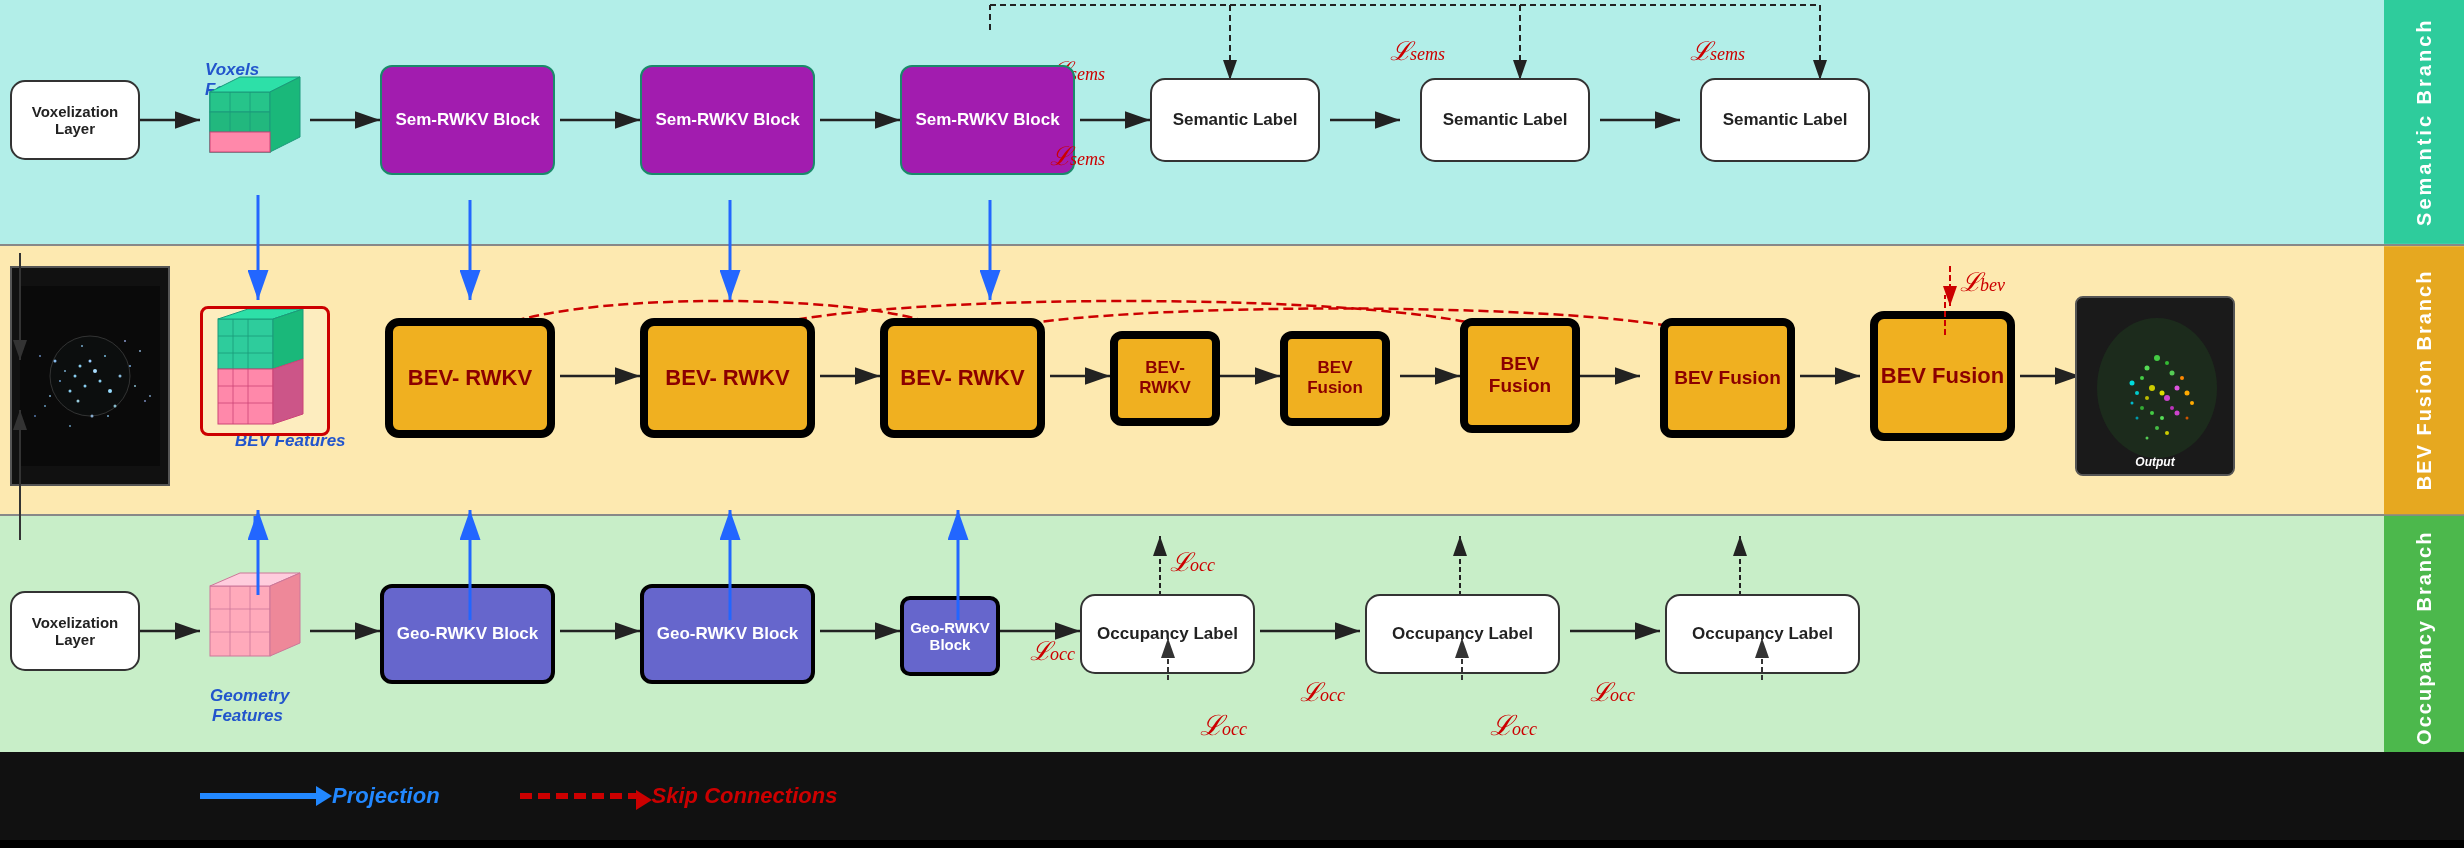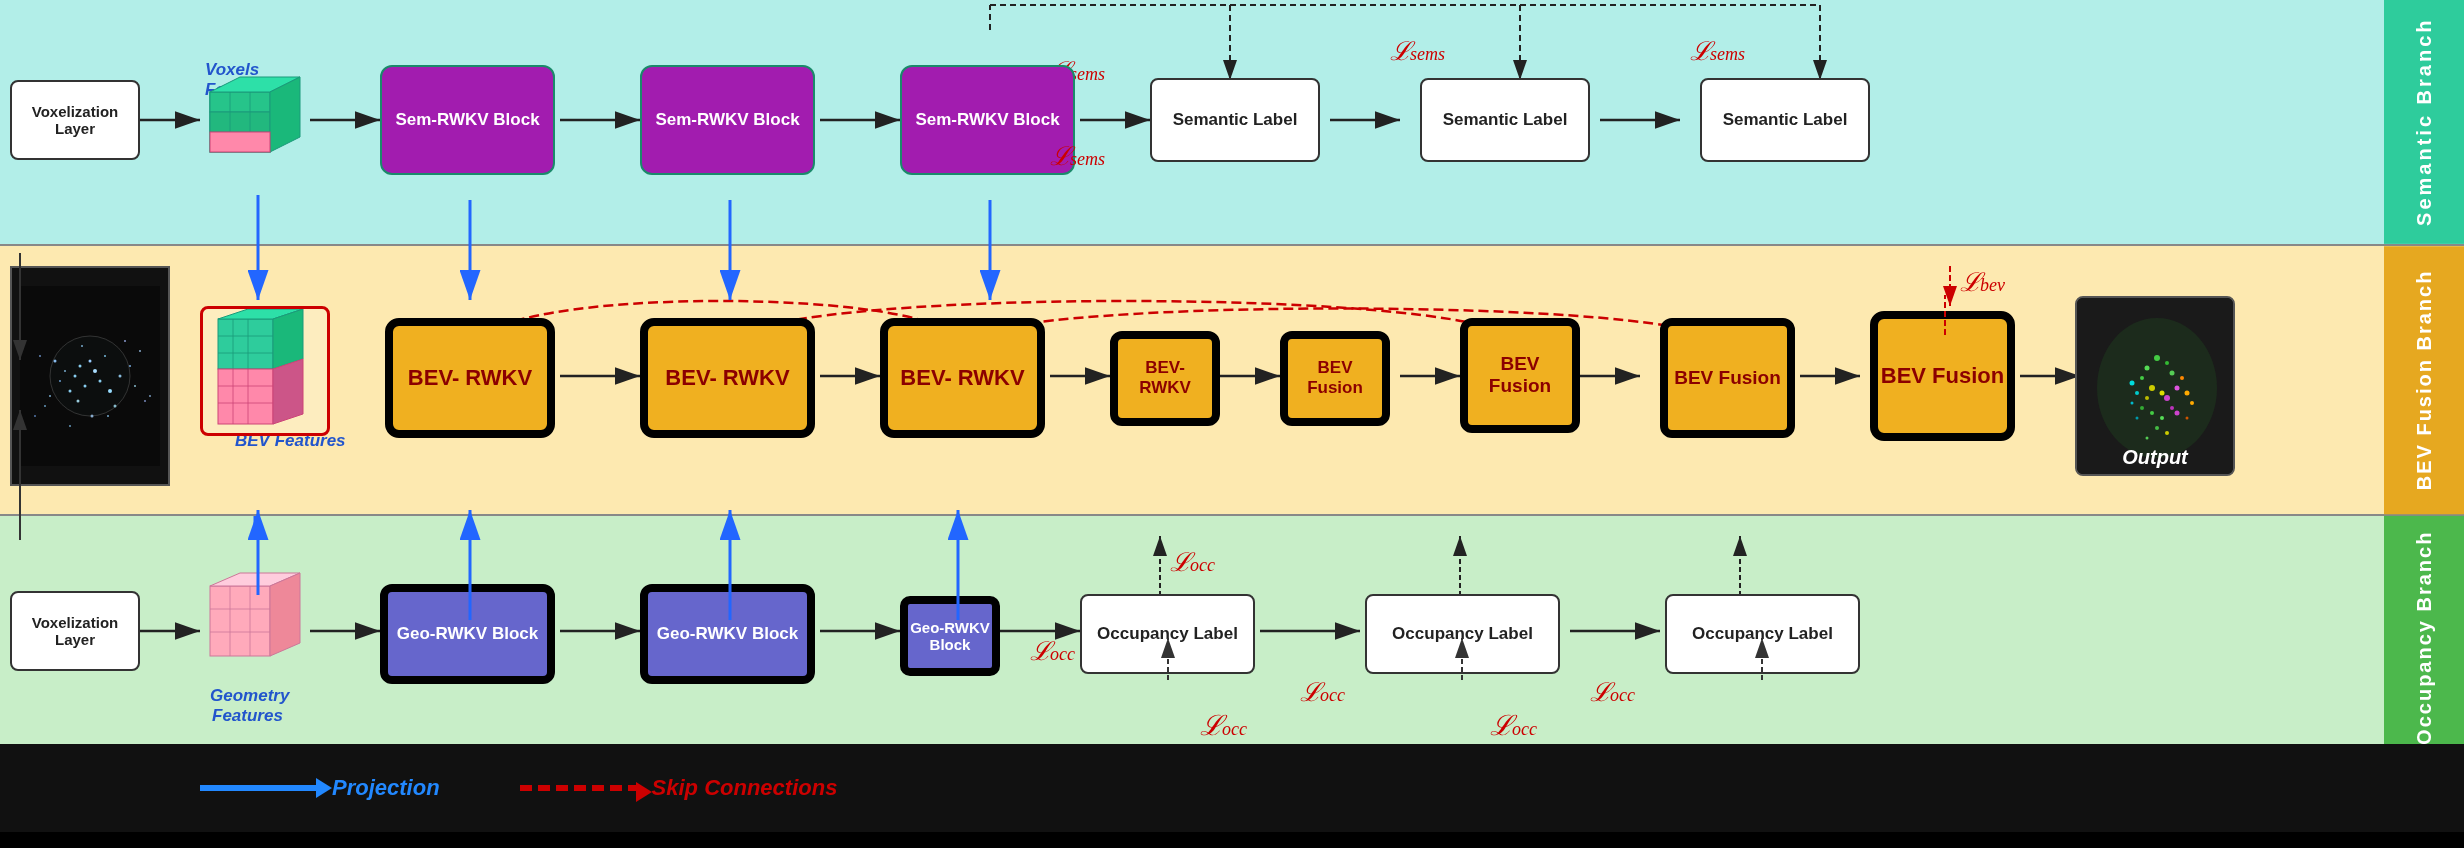--- a/index.html
+++ b/index.html
@@ -57,55 +57,55 @@
       color: white;
       letter-spacing: 2px;
     }
     .semantic-branch .branch-label { background: #2ecc9c; }
     .bev-branch .branch-label { background: #e6a820; }
     .occupancy-branch .branch-label { background: #4cb84c; }
 
     
     .legend-bar {
       position: absolute;
-      bottom: 16px; left: 0;
+      bottom: 8px; left: 0;
       width: 2464px;
       height: 88px;
       background: #111;
       display: flex;
       align-items: center;
       padding-left: 200px;
       gap: 80px;
     }
 
     
     .box {
       position: absolute;
-      border-radius: 8px;
+      border-radius: 15px;
       display: flex;
       align-items: center;
       justify-content: center;
       text-align: center;
       font-weight: bold;
       font-size: 18px;
       border: 2px solid #333;
     }
     .box-white {
       background: white;
       border: 2px solid #333;
       color: #222;
     }
     .box-teal {
       background: #a21caf;
       border: 2px solid #1a8a6a;
       color: white;
     }
     .box-blue {
       background: #6666cc;
-      border: 8px solid #000000;
+      border: 4px solid #000000;
       color: white;
     }
     .box-yellow {
       background: #f0b020;
       border: 8px solid #000000;
       color: #8B0000;
       font-size: 20px;
     }
 
     
@@ -449,21 +449,21 @@
         <circle cx="65" cy="110" r="2" fill="#33aa33"></circle>
         <circle cx="100" cy="115" r="2.5" fill="#cc44cc"></circle>
         <circle cx="55" cy="105" r="1.5" fill="#00bbcc"></circle>
         <circle cx="115" cy="105" r="2" fill="#ffaa00"></circle>
         <circle cx="80" cy="130" r="2" fill="#44bb44"></circle>
         <circle cx="70" cy="140" r="1.5" fill="#55cc55"></circle>
         <circle cx="90" cy="135" r="2" fill="#cccc00"></circle>
         <circle cx="60" cy="120" r="1.5" fill="#0099aa"></circle>
         <circle cx="110" cy="120" r="1.5" fill="#cc5500"></circle>
       </svg>
-      <div style="position:absolute;bottom:5px;left:0;right:0;text-align:center;color:white;font-weight:bold;font-size:20px;font-style:italic;">Output</div>
+      <div style="position:absolute;bottom:5px;left:0;right:0;text-align:center;color:white;font-weight:bold;font-size:12px;font-style:italic;">Output</div>
     </div>
 
   </div>
 
   <div class="occupancy-branch">
     <div class="branch-label" style="writing-mode:vertical-rl;transform:rotate(180deg);background:#4cb84c;width:80px;font-size:20px;letter-spacing:2px;position:absolute;right:0;top:0;height:100%;display:flex;align-items:center;justify-content:center;color:white;font-weight:bold;">Occupancy Branch</div>
 
     <svg class="svg-overlay">
       <defs>
         <marker id="arrowBlack3" markerWidth="10" markerHeight="7" refX="10" refY="3.5" orient="auto">

